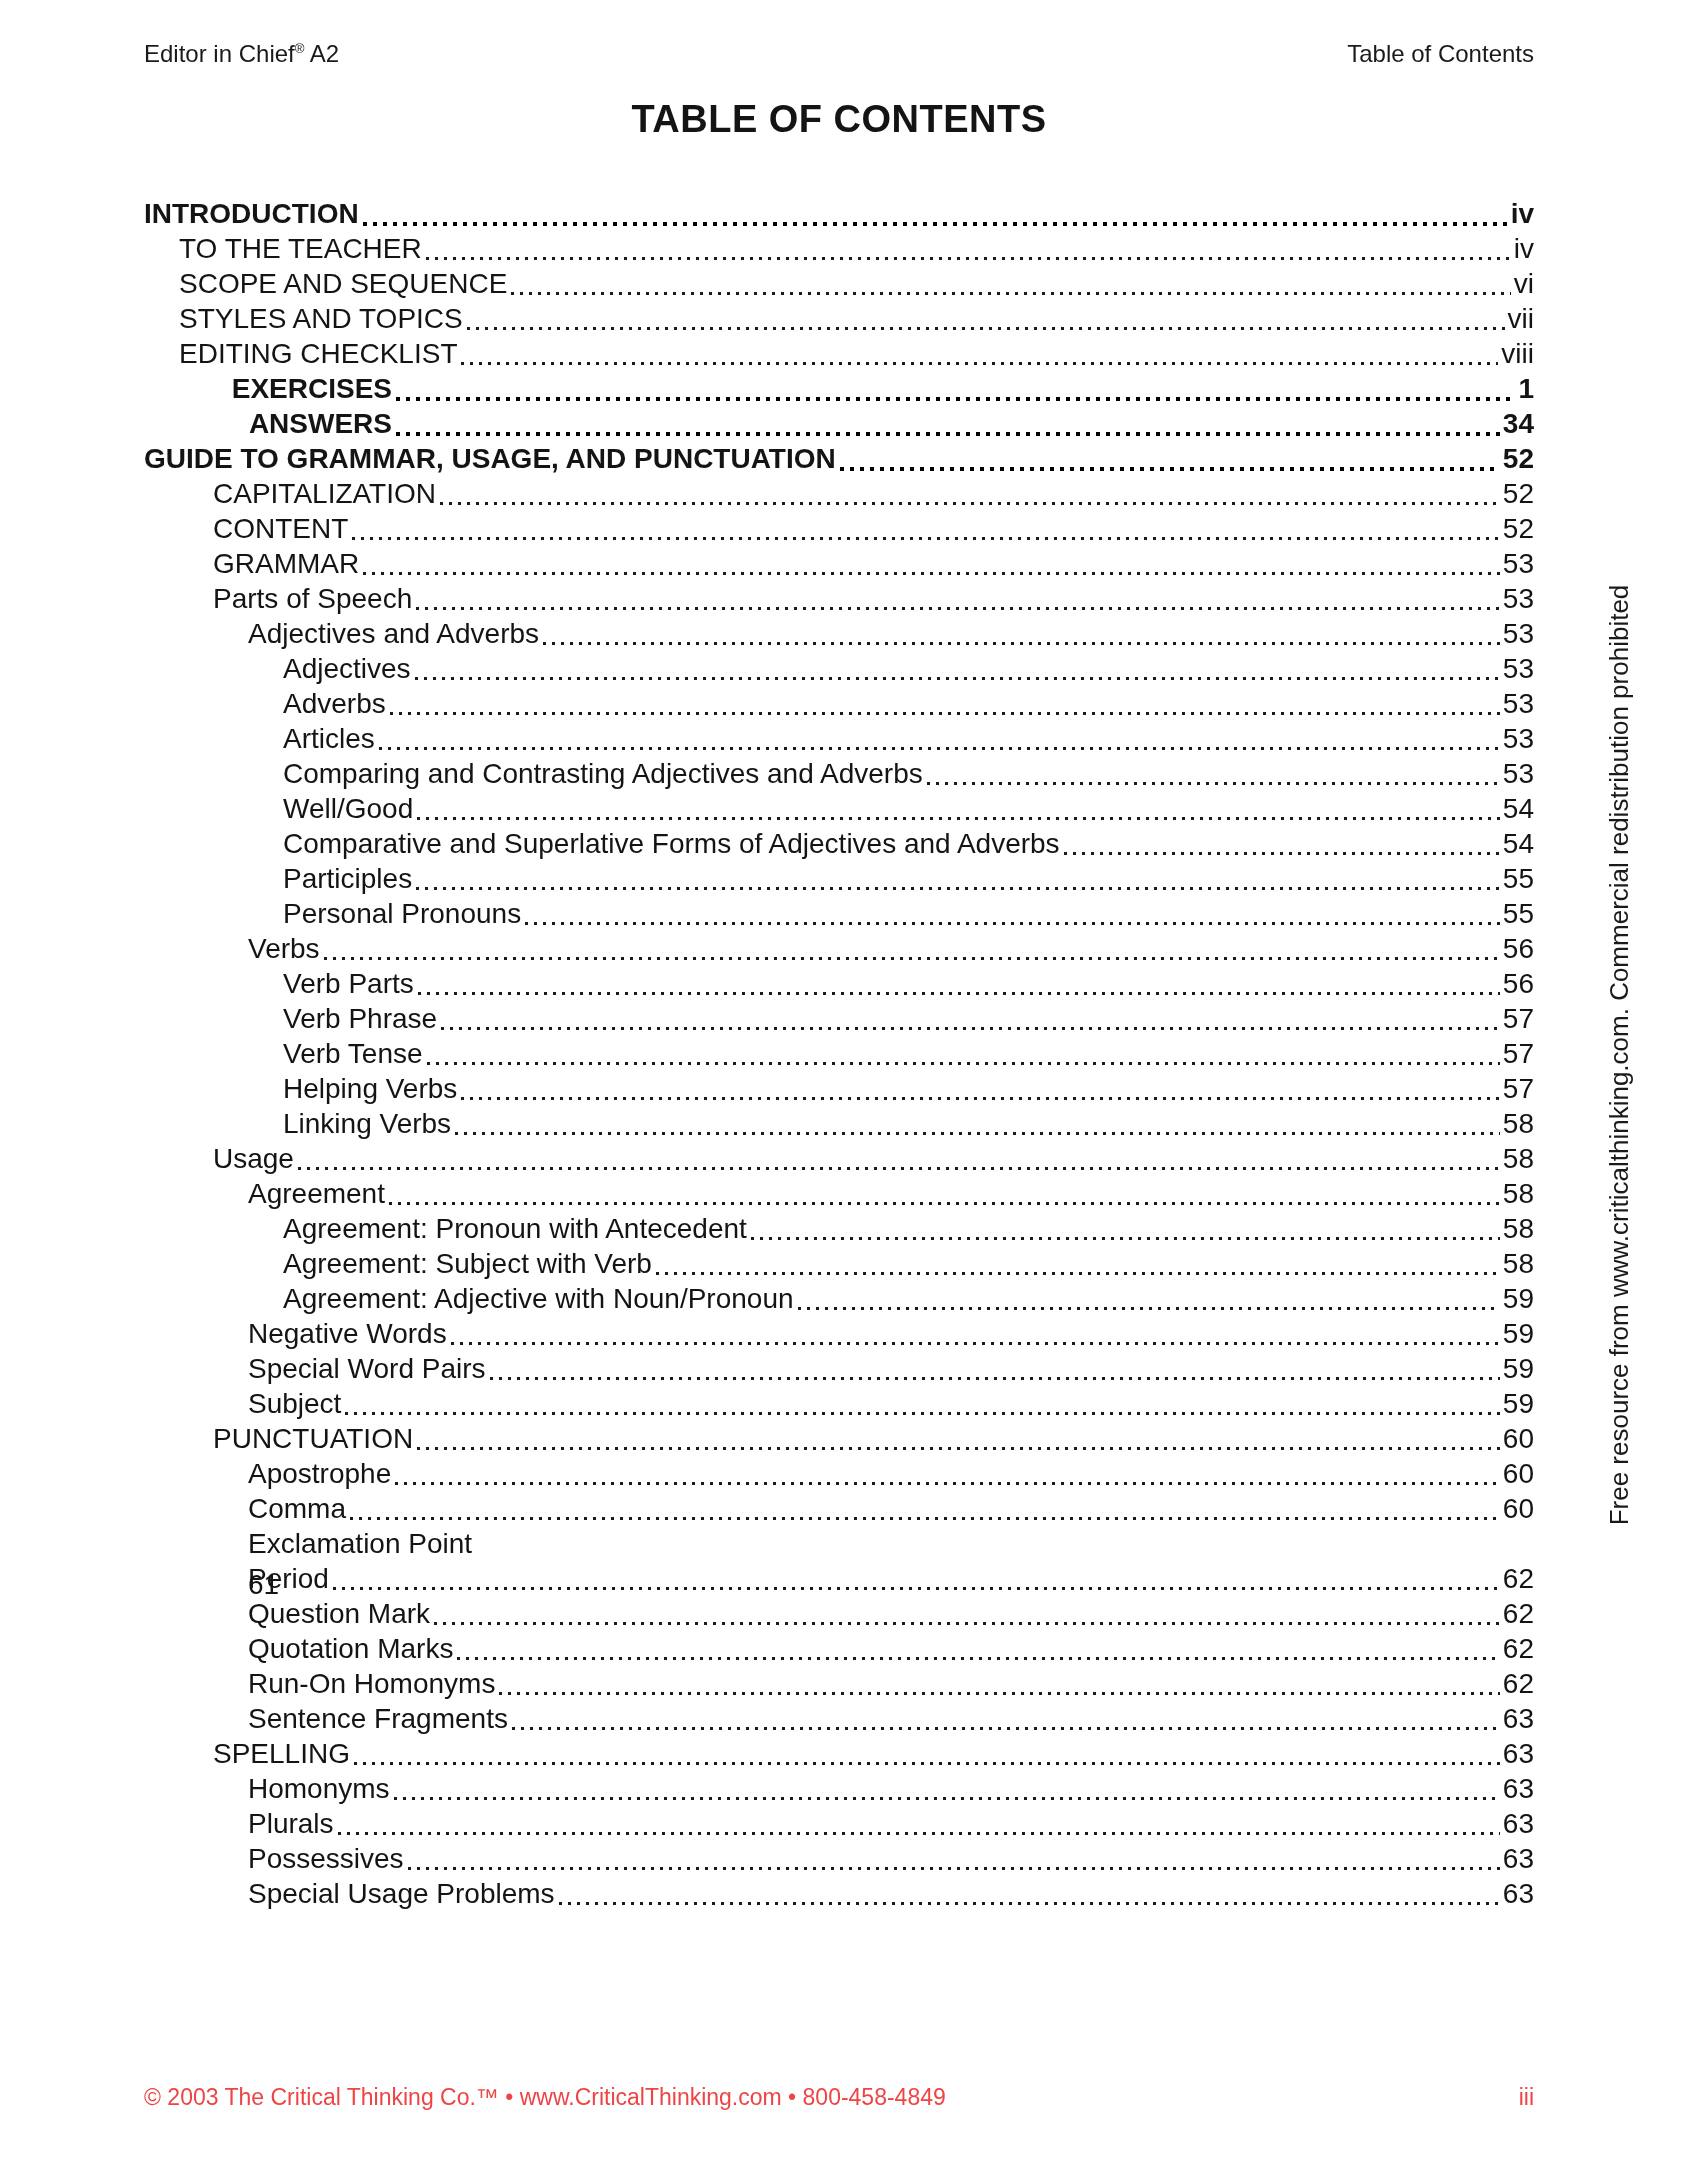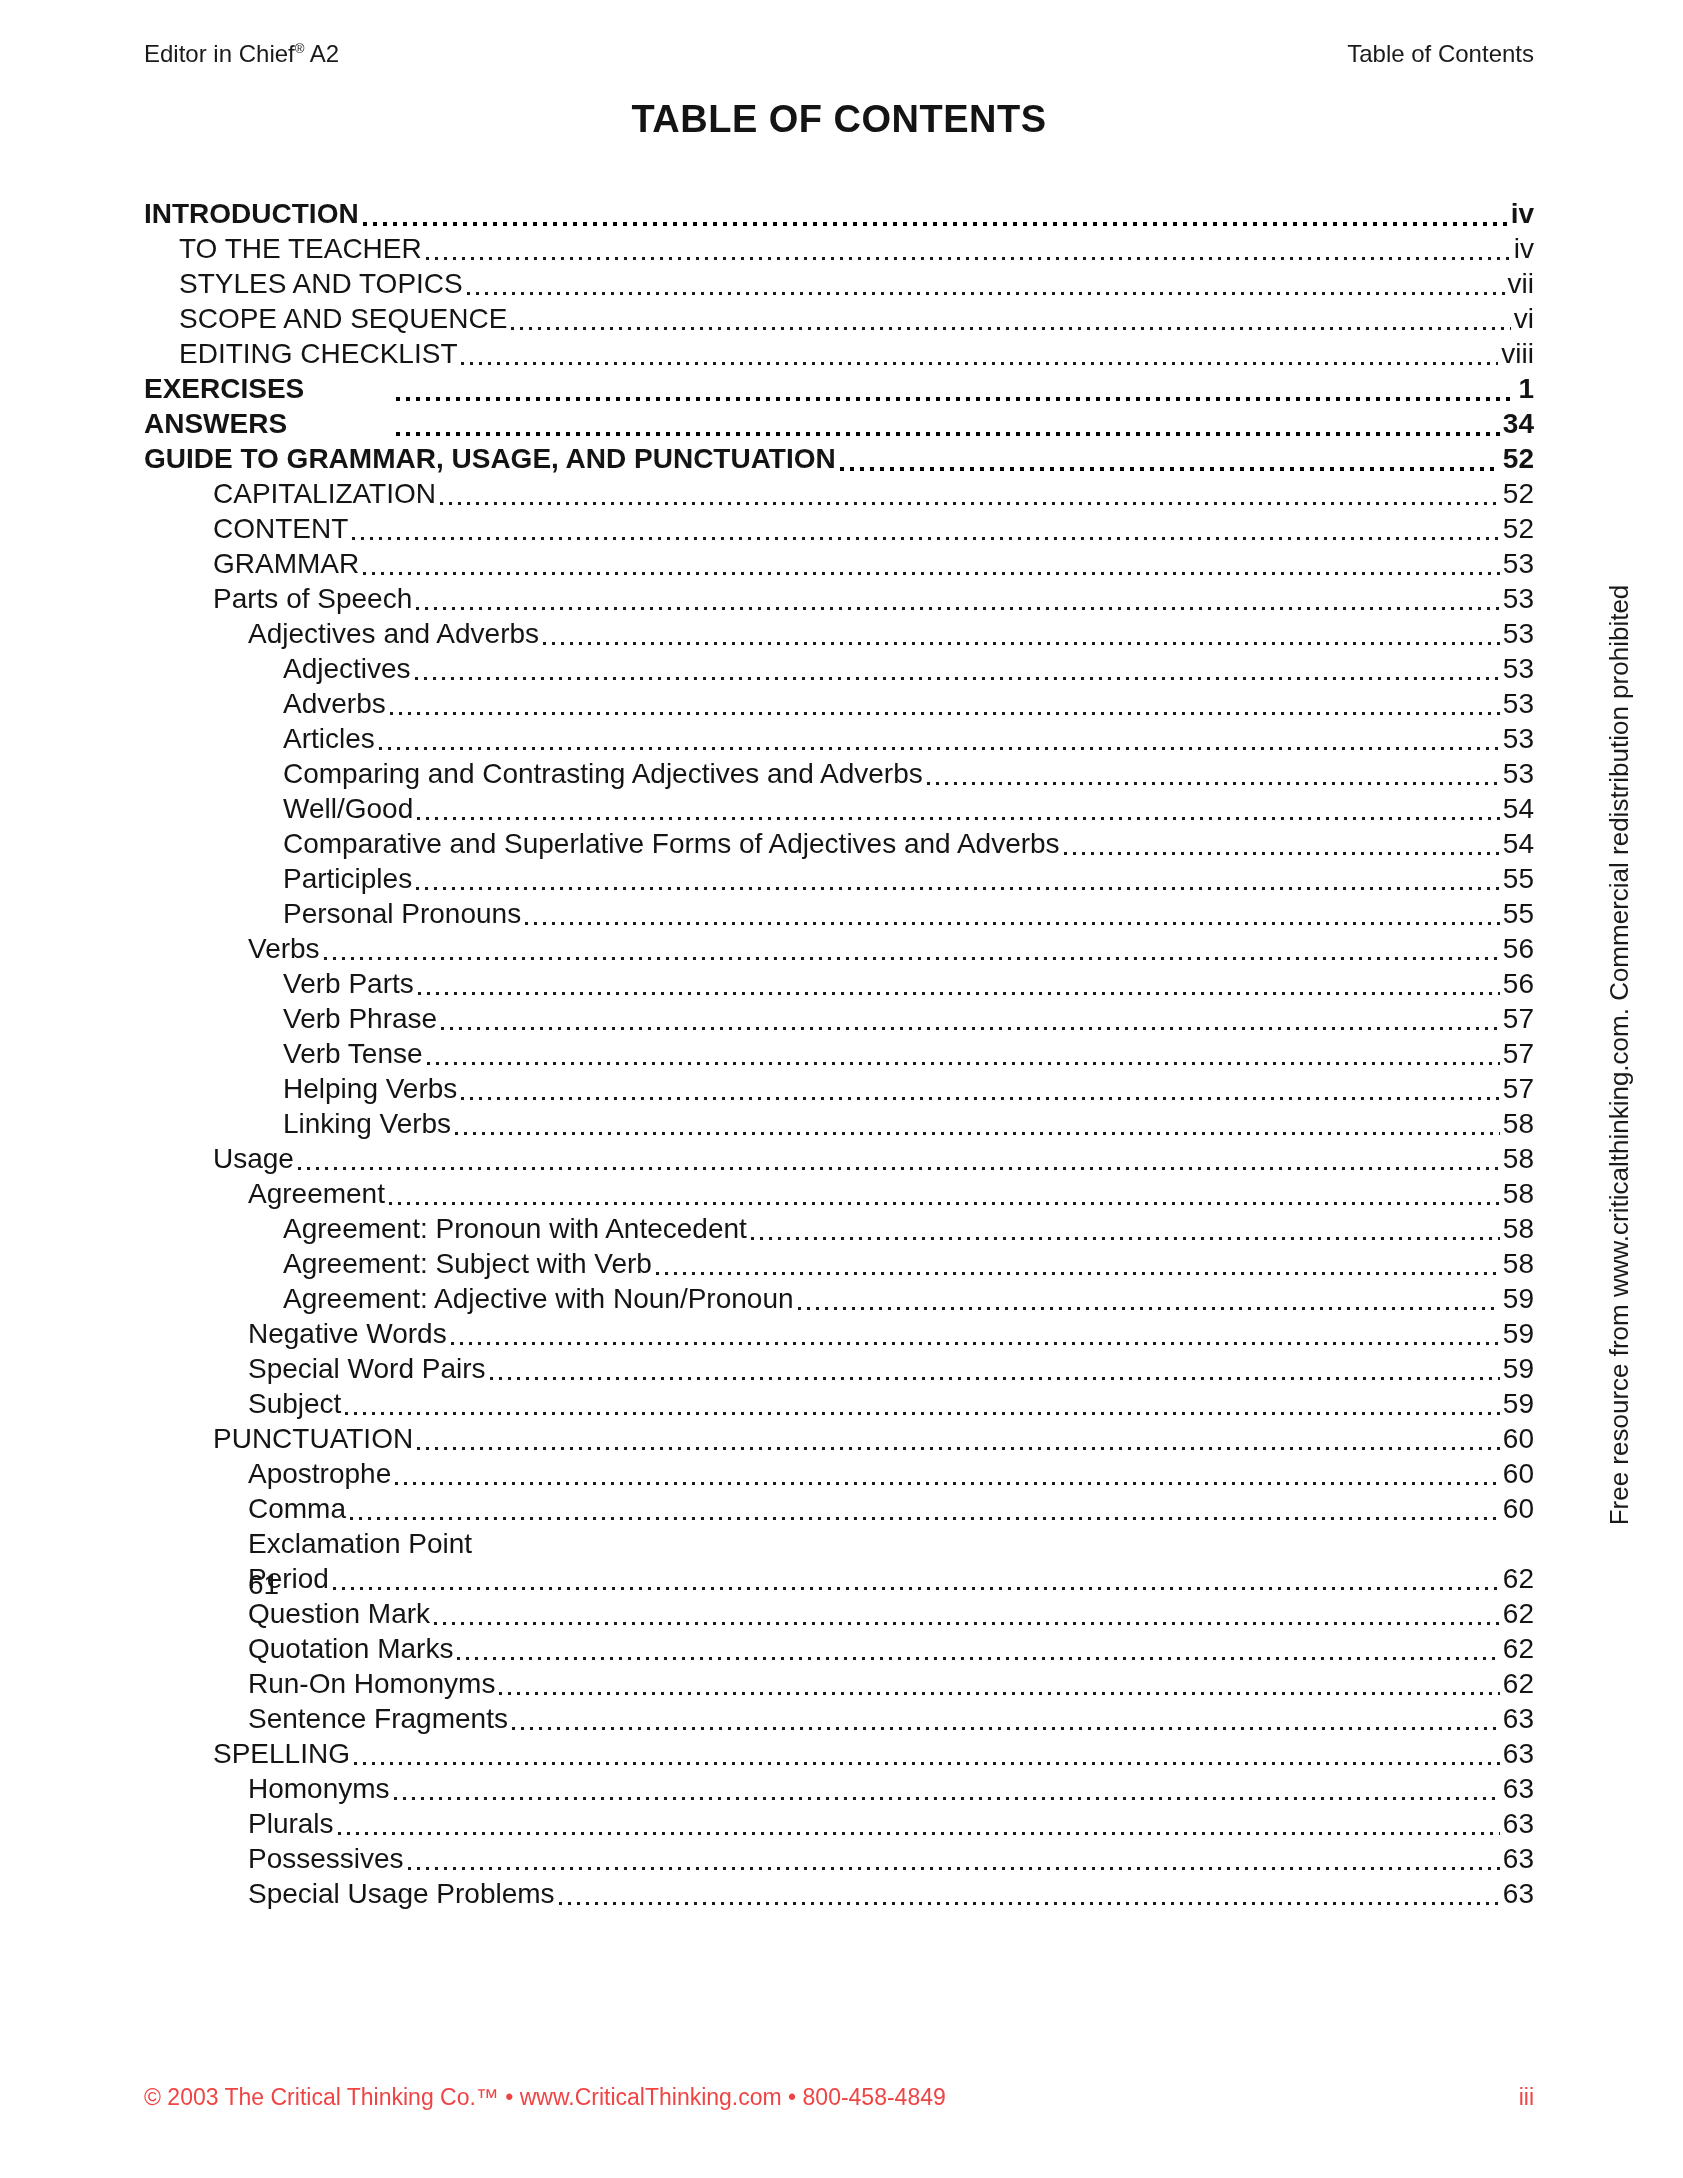--- a/index.html
+++ b/index.html
@@ -31,21 +31,21 @@
 
   
   .toc-list { margin-top: 55px; }
   .toc-row {
     display: flex; align-items: baseline;
     height: 35px; line-height: 35px;
     font-size: 28px;
     white-space: nowrap;
   }
   .toc-row.bold { font-weight: bold; }
-  .toc-row.tab .toc-label { min-width: 248px; }
+  .toc-row.tab .toc-label { min-width: 248px; text-align: right; }
   .toc-label { flex: 0 0 auto; }
   .toc-leader {
     flex: 1 1 auto;
     height: 3px;
     align-self: flex-end;
     margin: 0 3px 6px 4px;
     background-image: repeating-linear-gradient(to right, #1a1a1a 0px, #1a1a1a 3px, transparent 3px, transparent 9px);
   }
   .toc-row.bold .toc-leader {
     height: 4px;
@@ -96,28 +96,28 @@
         <span class="toc-label">INTRODUCTION</span>
         <span class="toc-leader"></span>
         <span class="toc-page">iv</span>
       </div>
       <div class="toc-row" style="padding-left: 35px;">
         <span class="toc-label">TO THE TEACHER</span>
         <span class="toc-leader"></span>
         <span class="toc-page">iv</span>
       </div>
       <div class="toc-row" style="padding-left: 35px;">
+        <span class="toc-label">SCOPE AND SEQUENCE</span>
+        <span class="toc-leader"></span>
+        <span class="toc-page">vi</span>
+      </div>
+      <div class="toc-row" style="padding-left: 35px;">
         <span class="toc-label">STYLES AND TOPICS</span>
         <span class="toc-leader"></span>
         <span class="toc-page">vii</span>
-      </div>
-      <div class="toc-row" style="padding-left: 35px;">
-        <span class="toc-label">SCOPE AND SEQUENCE</span>
-        <span class="toc-leader"></span>
-        <span class="toc-page">vi</span>
       </div>
       <div class="toc-row" style="padding-left: 35px;">
         <span class="toc-label">EDITING CHECKLIST</span>
         <span class="toc-leader"></span>
         <span class="toc-page">viii</span>
       </div>
       <div class="toc-row bold tab" style="padding-left: 0px;">
         <span class="toc-label">EXERCISES</span>
         <span class="toc-leader"></span>
         <span class="toc-page">1</span>

